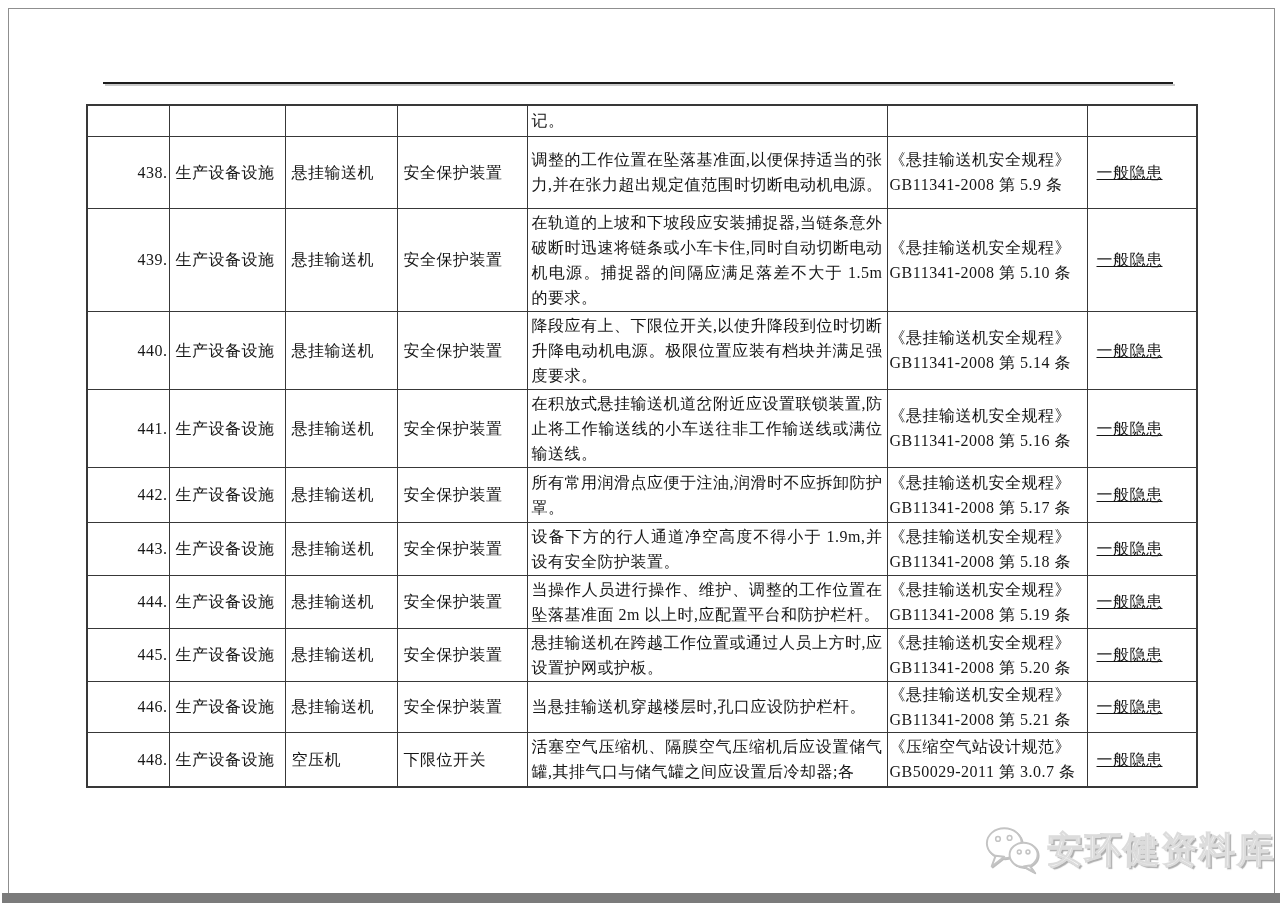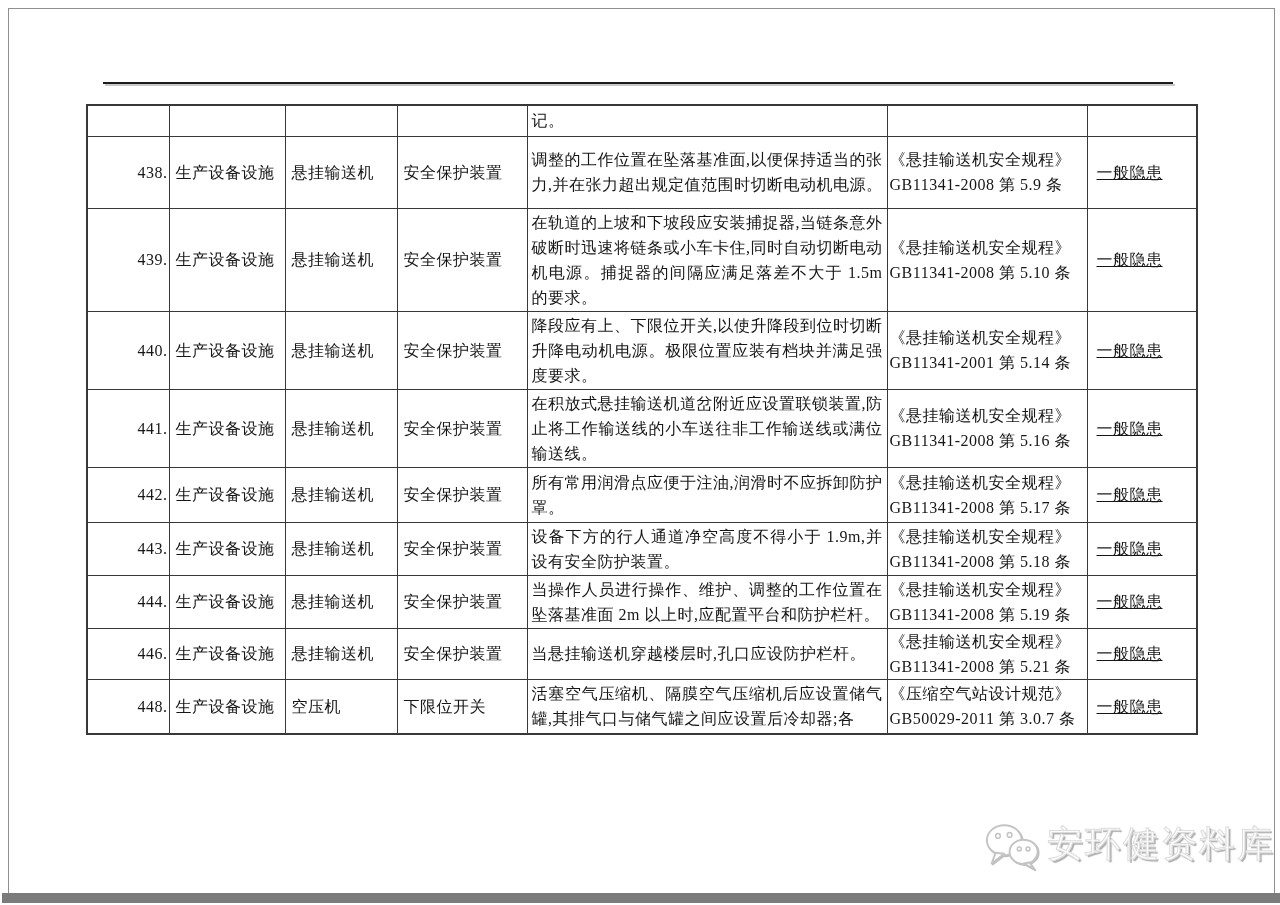--- a/index.html
+++ b/index.html
@@ -26,21 +26,21 @@
   table.doc td{
     border:1px solid #383838;vertical-align:middle;
     font-size:16px;line-height:25px;letter-spacing:0.5px;overflow:hidden;
   }
   td.c-num{text-align:right;}
   td.c-cat,td.c-sub,td.c-item{padding-left:6px;margin-top:41px;}
   td.c-desc{padding:1px 4px;text-align:justify;text-justify:inter-character;}
   td.c-ref{text-align:left;line-height:26px;padding:0 2px;}
   td.c-level{padding-left:9px;text-decoration:underline;}
   .watermark{
-    position:absolute;left:983px;top:820px;height:60px;display:flex;
+    position:absolute;left:983px;top:820px;height:60px;display:flex;align-items:center;font-weight:bold;
   }
   .wm-icon{filter:drop-shadow(1.5px 1.5px 0 #bdbdbd);}
   .wm-text{
     font-size:36px;letter-spacing:2px;margin-left:6px;color:#fcfcfc;
     -webkit-text-stroke:1px #dcdcdc;
     text-shadow:2px 2px 1px #aeaeae;
     white-space:nowrap;
   }
 </style>
 </head>
@@ -97,21 +97,21 @@
       <td class="c-level">一般隐患</td>
     </tr>
     <tr style="height:71px">
       <td class="c-num">440.</td>
       <td class="c-cat">生产设备设施</td>
       <td class="c-sub">悬挂输送机</td>
       <td class="c-item">安全保护装置</td>
       <td class="c-desc">降段应有上、下限位开关,以使升降段到位时切断升降电动机电源。极限位置应装有档块并满足强度要求。</td>
       <td class="c-ref">
         <div>《悬挂输送机安全规程》</div>
-        <div>GB11341-2001 第 5.14 条</div>
+        <div>GB11341-2008 第 5.14 条</div>
       </td>
       <td class="c-level">一般隐患</td>
     </tr>
     <tr style="height:69px">
       <td class="c-num">441.</td>
       <td class="c-cat">生产设备设施</td>
       <td class="c-sub">悬挂输送机</td>
       <td class="c-item">安全保护装置</td>
       <td class="c-desc">在积放式悬挂输送机道岔附近应设置联锁装置,防止将工作输送线的小车送往非工作输送线或满位输送线。</td>
       <td class="c-ref">
@@ -146,20 +146,32 @@
     </tr>
     <tr style="height:49px">
       <td class="c-num">444.</td>
       <td class="c-cat">生产设备设施</td>
       <td class="c-sub">悬挂输送机</td>
       <td class="c-item">安全保护装置</td>
       <td class="c-desc">当操作人员进行操作、维护、调整的工作位置在坠落基准面 2m 以上时,应配置平台和防护栏杆。</td>
       <td class="c-ref">
         <div>《悬挂输送机安全规程》</div>
         <div>GB11341-2008 第 5.19 条</div>
+      </td>
+      <td class="c-level">一般隐患</td>
+    </tr>
+    <tr style="height:50px">
+      <td class="c-num">445.</td>
+      <td class="c-cat">生产设备设施</td>
+      <td class="c-sub">悬挂输送机</td>
+      <td class="c-item">安全保护装置</td>
+      <td class="c-desc">悬挂输送机在跨越工作位置或通过人员上方时,应设置护网或护板。</td>
+      <td class="c-ref">
+        <div>《悬挂输送机安全规程》</div>
+        <div>GB11341-2008 第 5.20 条</div>
       </td>
       <td class="c-level">一般隐患</td>
     </tr>
     <tr style="height:45px">
       <td class="c-num">446.</td>
       <td class="c-cat">生产设备设施</td>
       <td class="c-sub">悬挂输送机</td>
       <td class="c-item">安全保护装置</td>
       <td class="c-desc">当悬挂输送机穿越楼层时,孔口应设防护栏杆。</td>
       <td class="c-ref">

